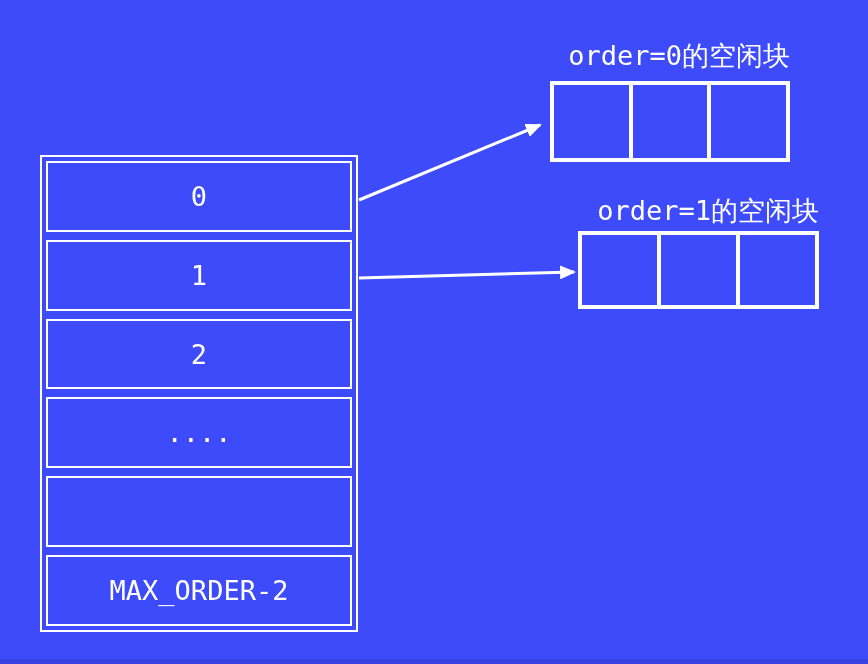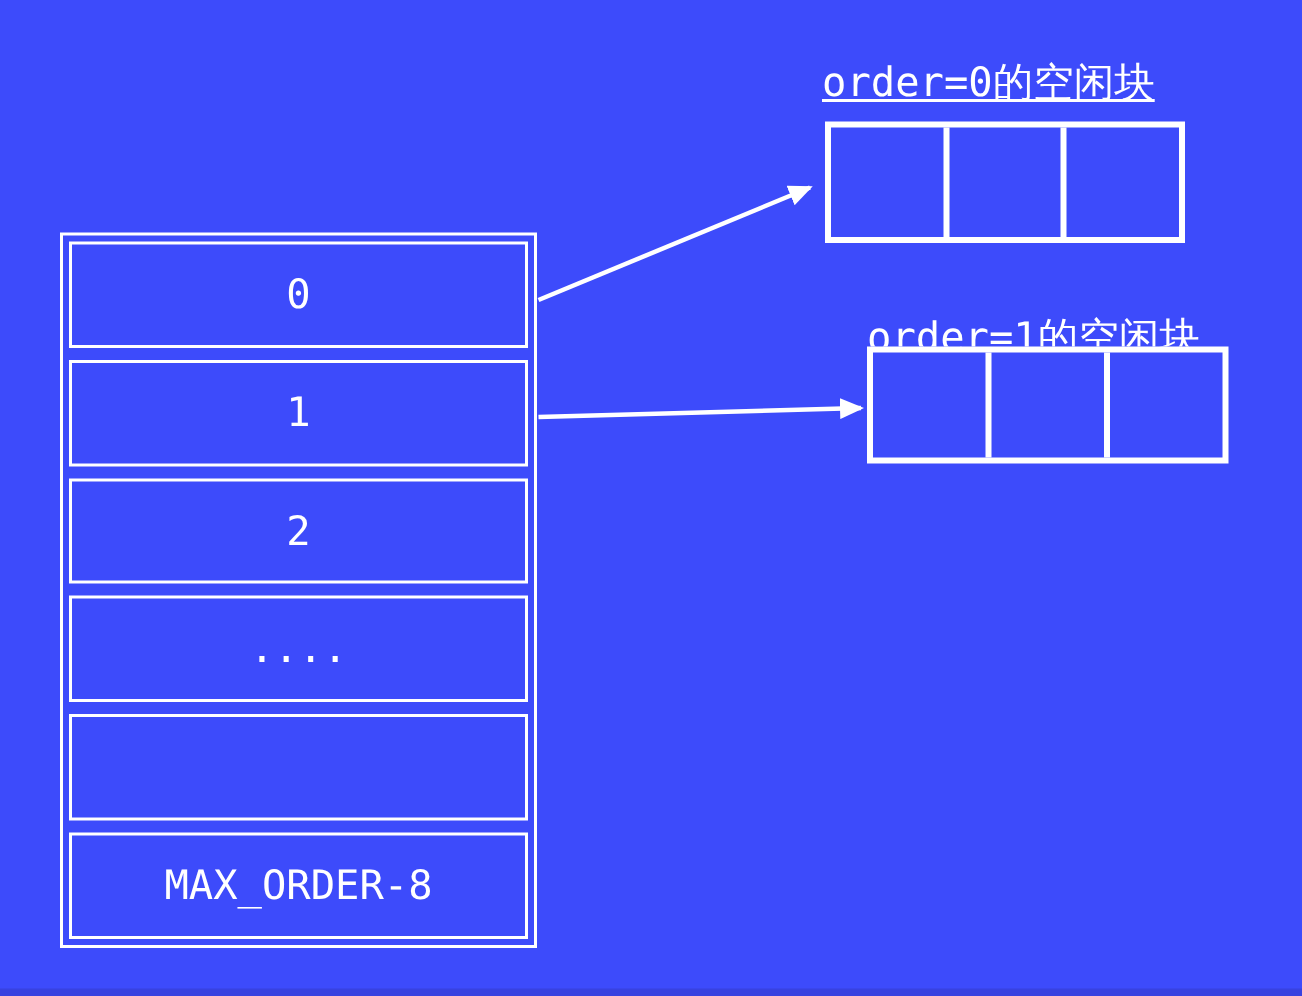--- a/index.html
+++ b/index.html
@@ -2,36 +2,36 @@
 <html><head>
 <meta charset="utf-8">
 <style>
   html,body{margin:0;padding:0;background:#3D4BFB;}
   .canvas{
     position:relative;width:868px;height:664px;overflow:hidden;
     background:#3D4BFB;color:#ffffff;
     font-family:"DejaVu Sans Mono","Liberation Mono",monospace;
   }
   *{box-sizing:border-box;}
-  .diagram-label{position:absolute;text-align:left;font-size:27px;line-height:1.2;white-space:nowrap;text-decoration:underline;}
+  .diagram-label{position:absolute;text-align:right;font-size:27px;line-height:1.2;white-space:nowrap;}
   #free-area-title{left:27px;top:109px;width:318px;font-size:26px;}
   
   .stack{
     position:absolute;left:40px;top:155px;width:318px;height:477px;
     border:2px solid #ffffff;padding:4px;
     display:flex;flex-direction:column;gap:8px;
   }
   .stack-row{
     flex:1;border:2px solid #ffffff;
     display:flex;align-items:center;justify-content:center;
     font-size:27px;
   }
   
   #order0-label{left:548px;top:40px;width:242px;}
-  #order1-label{left:578px;top:210px;width:241px;}
+  #order1-label{left:578px;top:195px;width:241px;}
   .block-row{position:absolute;display:flex;border:4px solid #ffffff;background:#3D4BFB;}
   #order0-row{left:550px;top:81px;width:240px;height:81px;}
   #order1-row{left:578px;top:231px;width:241px;height:78px;}
   .block-cell{flex:1;}
   .block-cell + .block-cell{border-left:4px solid #ffffff;}
   
   .arrows{position:absolute;left:0;top:0;width:868px;height:664px;pointer-events:none;}
   
   .bottom-edge{position:absolute;left:0;bottom:0;width:100%;height:5px;background:#3842E0;}
 </style>
@@ -51,21 +51,21 @@
     <div class="stack-row">
       <span>2</span>
     </div>
     <div class="stack-row">
       <span>....</span>
     </div>
     <div class="stack-row">
       <span></span>
     </div>
     <div class="stack-row">
-      <span>MAX_ORDER-8</span>
+      <span>MAX_ORDER-2</span>
     </div>
   </div>
 
   <div class="diagram-label" id="order0-label">order=0的空闲块</div>
   <div class="block-row" id="order0-row">
     <div class="block-cell"></div>
     <div class="block-cell"></div>
     <div class="block-cell"></div>
   </div>
 

